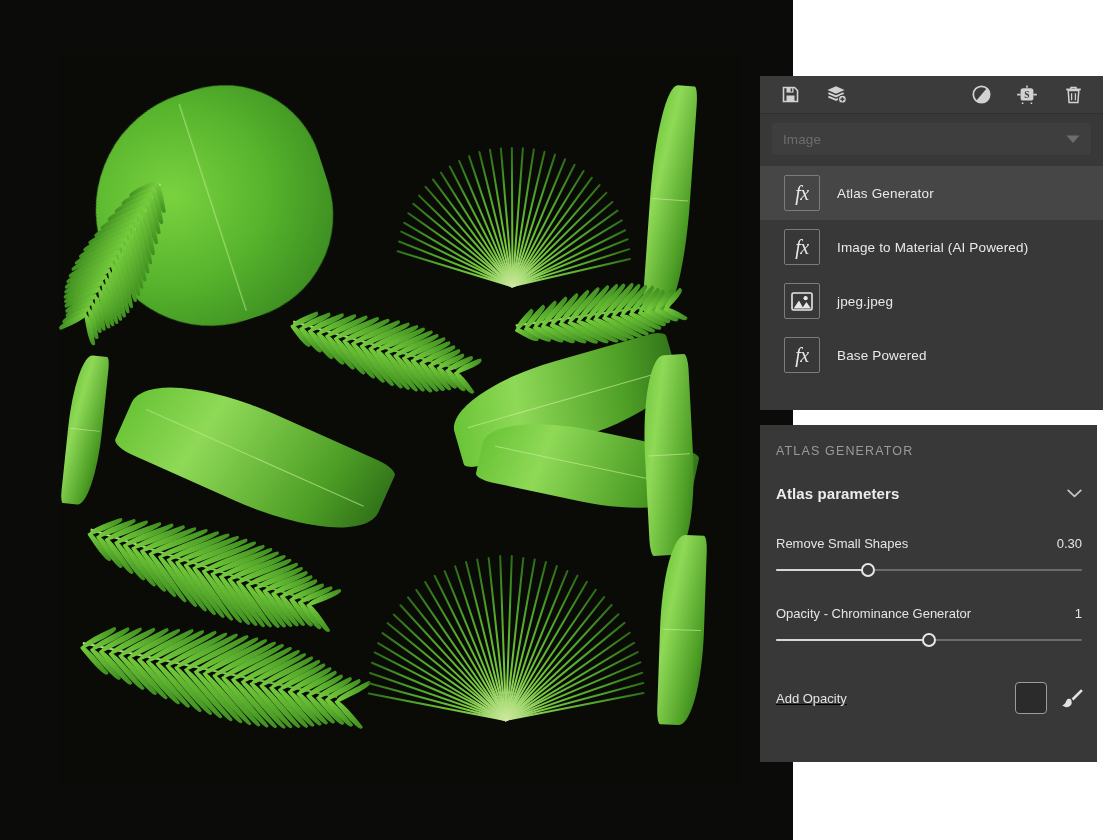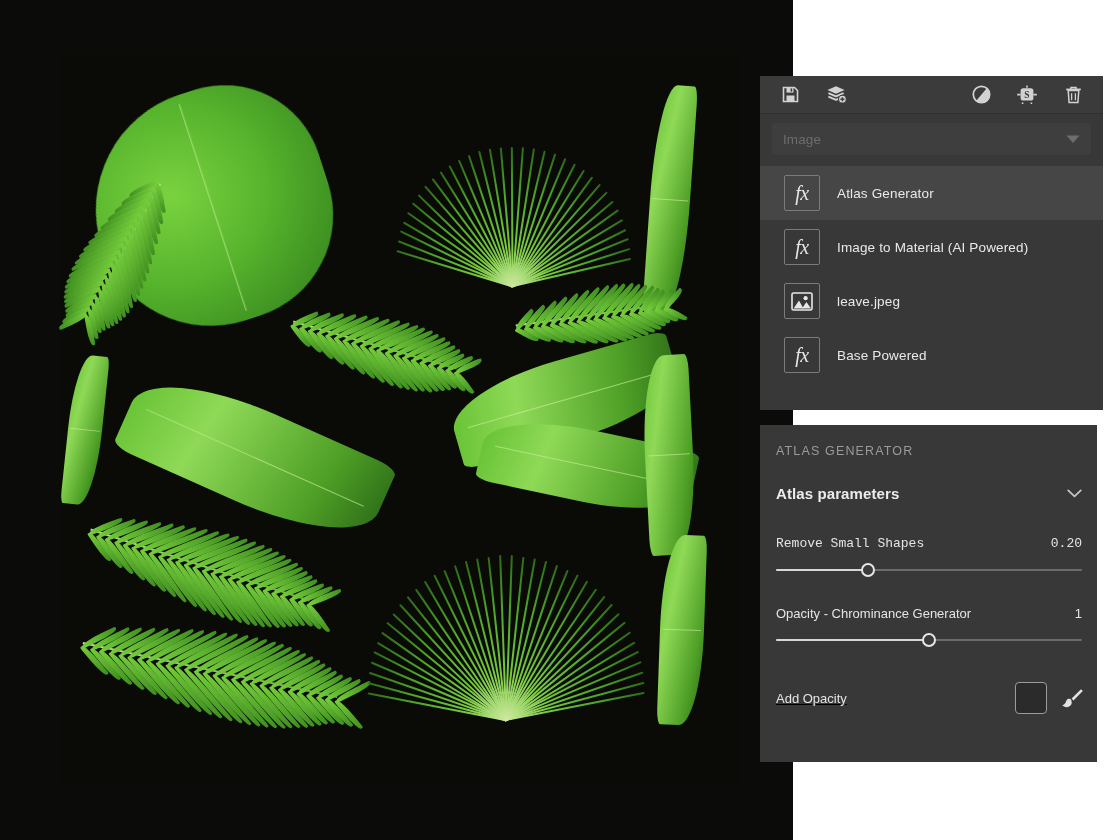--- a/index.html
+++ b/index.html
@@ -550,21 +550,21 @@
         </div>
         <div class="layer-row">
           <div class="layer-thumb">
             <svg width="22" height="19" viewBox="0 0 22 19">
               <rect x="1" y="1" width="20" height="17" rx="1.5" fill="none" stroke="#e7e7e7" stroke-width="1.6"></rect>
               <circle cx="14.6" cy="6.2" r="2.1" fill="#e7e7e7"></circle>
               <path d="M2.6 16.6 8 8.6l4.4 8z" fill="#e7e7e7"></path>
               <path d="M11 16.6 15.4 10l4.6 6.6z" fill="#e7e7e7"></path>
             </svg>
           </div>
-          <div class="layer-name">leave.jpeg</div>
+          <div class="layer-name">jpeg.jpeg</div>
         </div>
         <div class="layer-row">
           <div class="layer-thumb">
             <span class="fx-glyph">fx</span>
           </div>
           <div class="layer-name">Base Powered</div>
         </div>
       </div>
   </div>
 
@@ -574,24 +574,24 @@
     <div class="section-head">
       <span class="t">Atlas parameters</span>
       <span class="c">
         <svg width="15" height="9" viewBox="0 0 15 9" fill="none">
             <path d="M1.2 1.4 7.5 7.4l6.3-6" stroke="#c7c7c7" stroke-width="1.7" stroke-linecap="round" stroke-linejoin="round"></path>
           </svg>
       </span>
     </div>
 
     <div id="params-host">
-        <div class="param" style="margin-top: 32px; font-family: Liberation Mono, monospace;">
+        <div class="param" style="margin-top: 32px;">
           <div class="param-head">
             <span class="param-label">Remove Small Shapes</span>
-            <span class="param-value">0.20</span>
+            <span class="param-value">0.30</span>
           </div>
           <div class="slider">
             <div class="track"></div>
             <div class="fill" style="width:30%"></div>
             <div class="knob" style="left:30%"></div>
           </div>
         </div>
         <div class="param" style="margin-top: 26px;">
           <div class="param-head">
             <span class="param-label">Opacity - Chrominance Generator</span>

